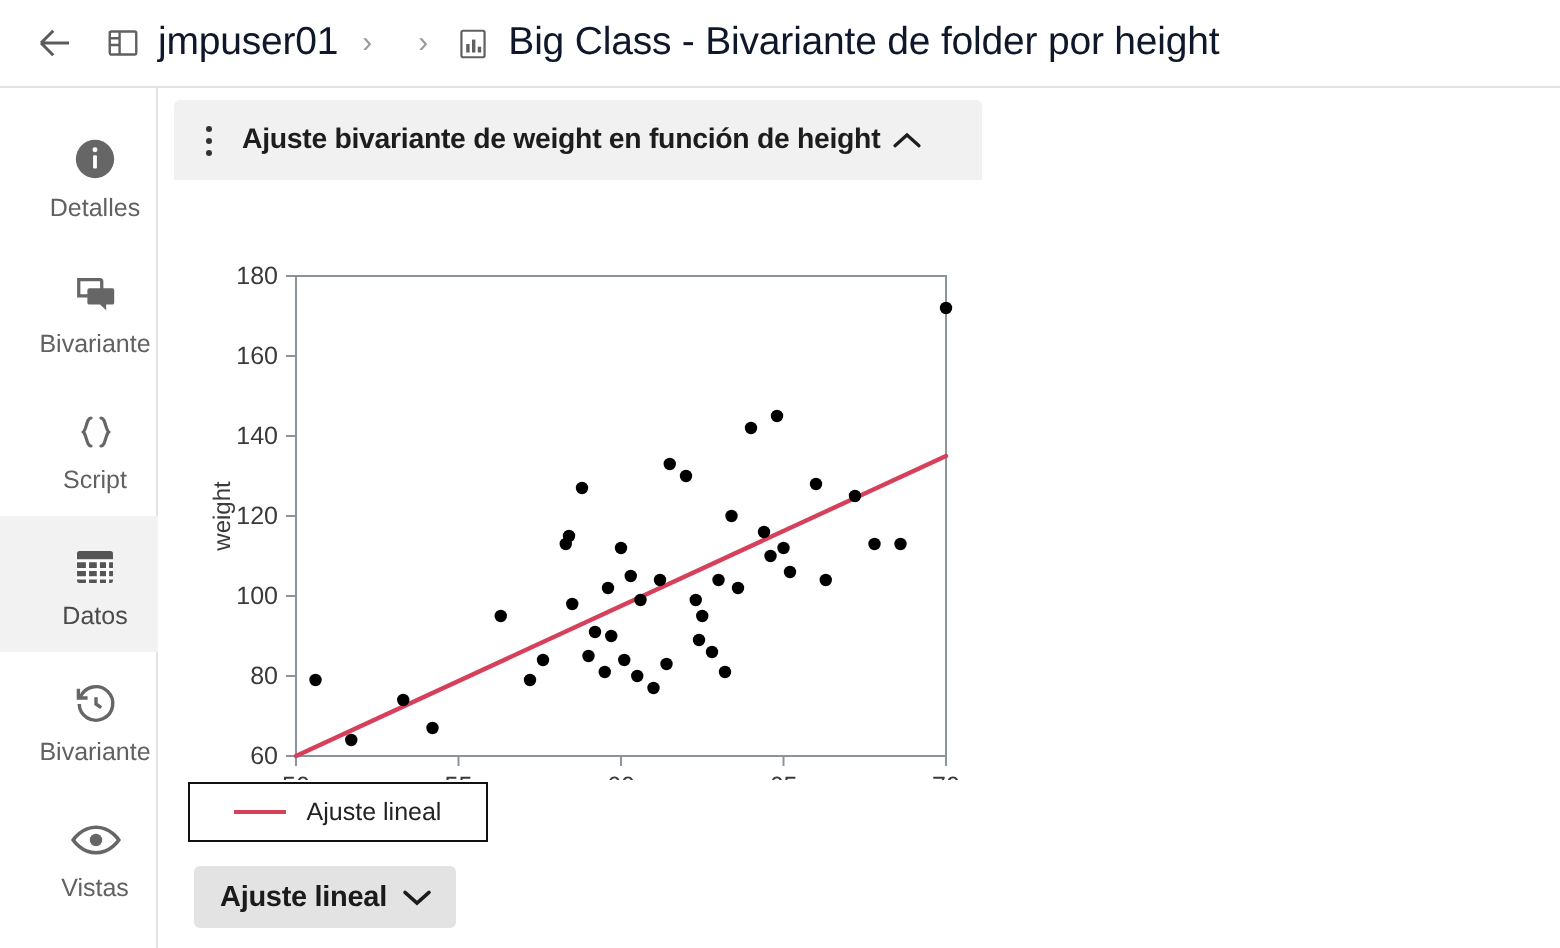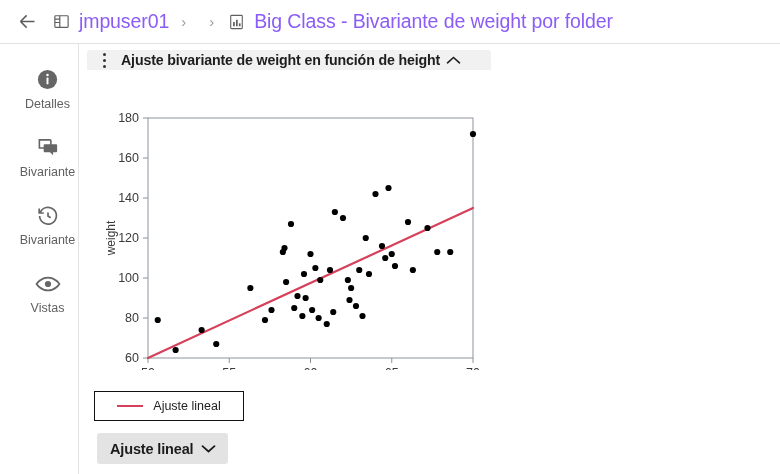--- a/index.html
+++ b/index.html
@@ -35,21 +35,21 @@
   }
   .crumb .cicon {
     width: 22px; height: 22px;
     display: flex; align-items: center; justify-content: center;
     margin-right: 7px;
     color: #606060;
     flex: 0 0 auto;
   }
   .crumb .clabel {
     font-size: 19.5px;
-    color: #8b5cf6;
+    color: #0f172a;
     letter-spacing: -0.1px;
   }
   .sep {
     color: #9a9a9a;
     font-size: 15px;
     margin: 0 11px 0 12px;
     flex: 0 0 auto;
   }
 
   
@@ -80,21 +80,21 @@
   }
   .rail-item.active .rlabel { color: #4a4a4a; }
 
   
   #card {
     position: absolute; left: 87px; top: 50px;
     width: 404px; height: 424px;
     background: #ffffff;
   }
   #card-head {
-    height: 20px;
+    height: 40px;
     background: #f1f1f1;
     display: flex; align-items: center;
     padding-left: 8px;
     border-radius: 3px 3px 0 0;
   }
   #card-head .kebab {
     width: 18px; height: 24px;
     display: flex; flex-direction: column;
     align-items: center; justify-content: center;
     gap: 3px;
@@ -188,21 +188,21 @@
 
   <div class="crumb">
     <span class="cicon">
       <svg width="17" height="18" viewBox="0 0 20 20" fill="none" stroke="currentColor" stroke-width="1.3">
         <rect x="3.2" y="2.2" width="13.6" height="15.6" rx="1"></rect>
         <rect x="6" y="10" width="2" height="5" fill="currentColor" stroke="none"></rect>
         <rect x="9.4" y="7.4" width="2" height="7.6" fill="currentColor" stroke="none"></rect>
         <rect x="12.8" y="11.6" width="2" height="3.4" fill="currentColor" stroke="none"></rect>
       </svg>
     </span>
-    <span class="clabel">Big Class - Bivariante de weight por folder</span>
+    <span class="clabel">Big Class - Bivariante de folder por height</span>
   </div>
 </div>
 
 <div id="rail">
 
   <div class="rail-item">
     <span class="ricon">
       <svg width="23" height="23" viewBox="0 0 24 24" fill="#666">
         <circle cx="12" cy="12" r="10"></circle>
         <rect x="11" y="10" width="2" height="7" fill="#fff" rx="0.6"></rect>
@@ -215,21 +215,39 @@
   <div class="rail-item">
     <span class="ricon">
       <svg width="24" height="23" viewBox="0 0 24 24" fill="#666">
         <path d="M3 4h11a1 1 0 011 1v6.5a1 1 0 01-1 1H3z" fill="none" stroke="#666" stroke-width="1.7"></path>
         <path d="M8.5 8.5h12a1 1 0 011 1v6.5a1 1 0 01-1 1h-3.2v3l-3.2-3H8.5a1 1 0 01-1-1V9.5a1 1 0 011-1z"></path>
       </svg>
     </span>
     <span class="rlabel">Bivariante</span>
   </div>
 
-
+  <div class="rail-item">
+    <span class="ricon">
+      <svg width="26" height="24" viewBox="0 0 26 24" fill="none" stroke="#666" stroke-width="1.6" stroke-linecap="round">
+        <path d="M10.5 5c-2.2 0-2.2 5.5-3.8 7 1.6 1.5 1.6 7 3.8 7"></path>
+        <path d="M15.5 5c2.2 0 2.2 5.5 3.8 7-1.6 1.5-1.6 7-3.8 7"></path>
+      </svg>
+    </span>
+    <span class="rlabel">Script</span>
+  </div>
+
+  <div class="rail-item active">
+    <span class="ricon">
+      <svg width="23" height="23" viewBox="0 0 22 22" fill="none" stroke="#555" stroke-width="1.5">
+        <rect x="2.4" y="3.4" width="17.2" height="15.2" rx="1.2" fill="#555" stroke="none"></rect>
+        <path d="M2.4 8h17.2M2.4 12.2h17.2M2.4 16.2h17.2M7.4 8v10.6M12.6 8v10.6M17 8v10.6" stroke="#fff" stroke-width="1.5"></path>
+      </svg>
+    </span>
+    <span class="rlabel">Datos</span>
+  </div>
 
   <div class="rail-item">
     <span class="ricon">
       <svg width="24" height="24" viewBox="0 0 24 24" fill="none" stroke="#666" stroke-width="1.7">
         <path d="M4.2 8.6A8.4 8.4 0 1 1 3.6 12"></path>
         <path d="M3.2 4.4v4.6h4.6"></path>
         <path d="M12 8.6V12l2.6 1.8"></path>
       </svg>
     </span>
     <span class="rlabel">Bivariante</span>

